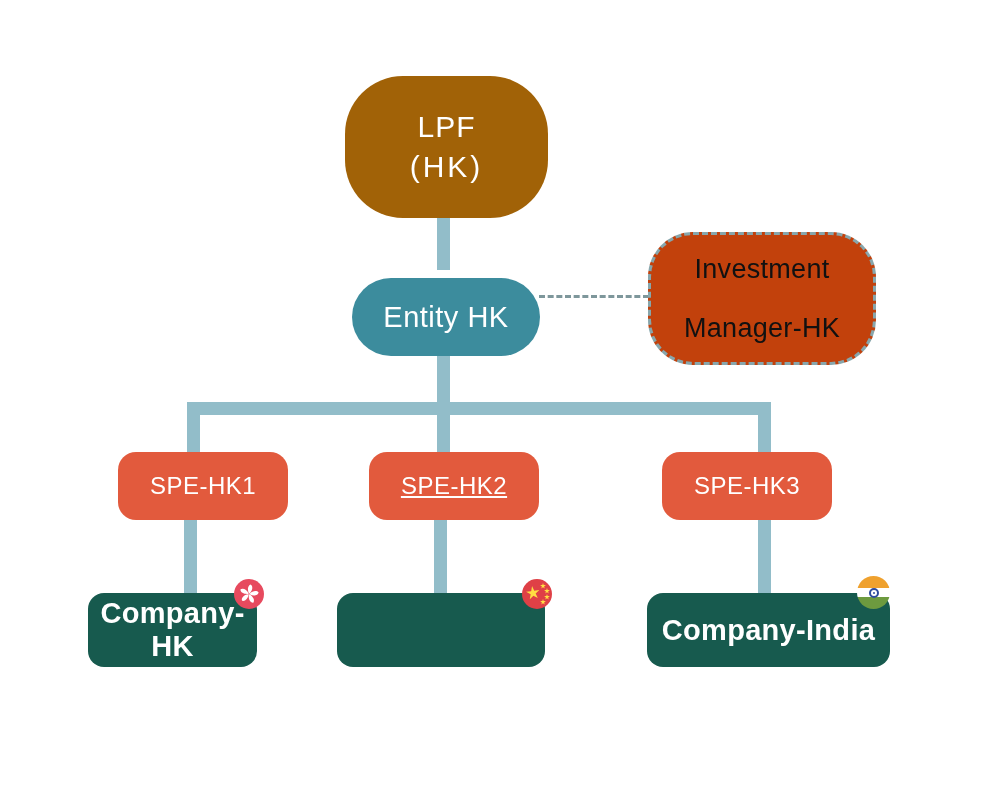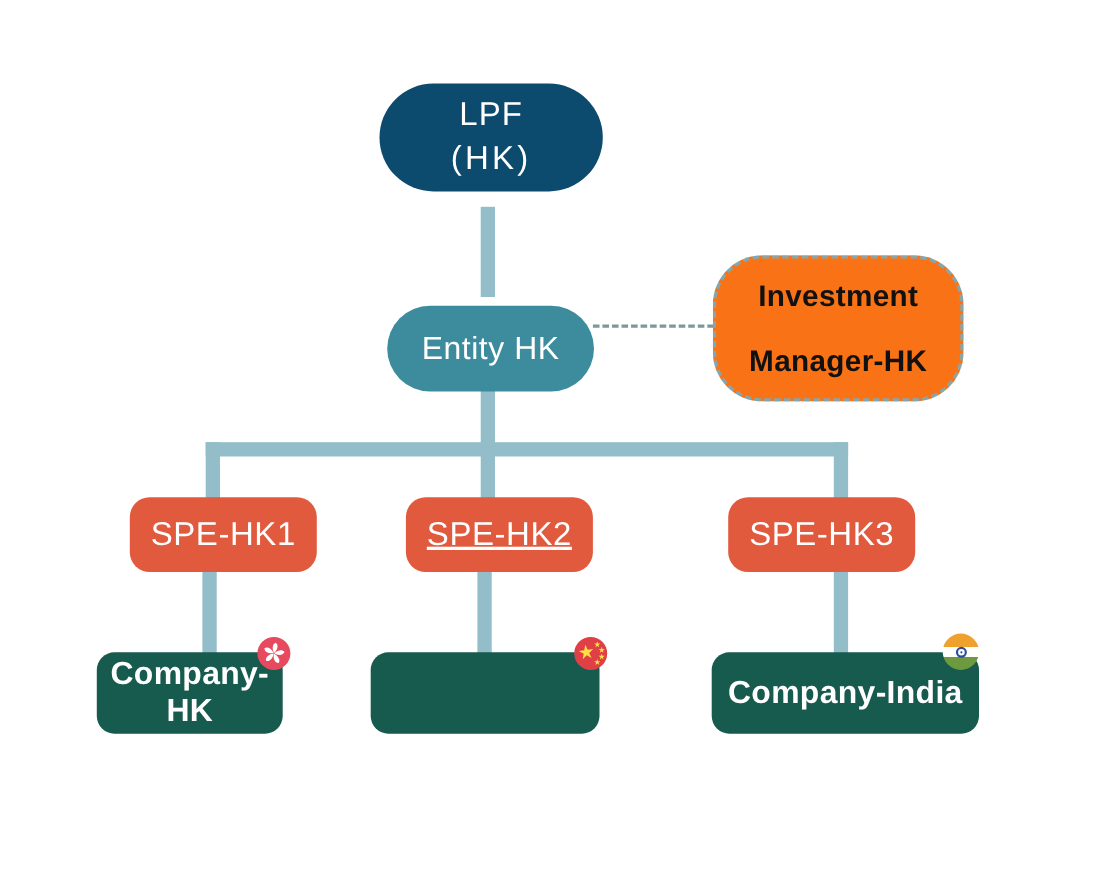--- a/index.html
+++ b/index.html
@@ -21,37 +21,37 @@
     position:absolute;left:539px;top:295px;width:110px;height:0;
     border-top:3px dashed #7E979B;background:none;z-index:1;
   }
   
   .node{
     position:absolute;z-index:2;display:flex;flex-direction:column;
     align-items:center;justify-content:center;text-align:center;
     box-sizing:border-box;
   }
   .node-lpf{
-    left:345px;top:76px;width:203px;height:98px;background:#0c4a6e;
+    left:345px;top:76px;width:203px;height:142px;background:#a16207;
     border-radius:58px;color:#fff;font-size:30px;font-weight:500;line-height:1.32;
     letter-spacing:1px;
   }
   .node-lpf .paren-line{letter-spacing:3px;}
   .node-entity{
     left:352px;top:262px;width:188px;height:78px;background:#3C8C9D;
     border-radius:39px;color:#fff;font-size:29px;font-weight:500;letter-spacing:0.5px;margin-top:16px;
   }
   .node-im{
-    left:648px;top:232px;width:228px;height:133px;background:#f97316;
+    left:648px;top:232px;width:228px;height:133px;background:#c2410c;
     border:3px dashed #87A6AC;border-radius:45px;color:#111111;
-    font-size:27px;font-weight:700;line-height:1.35;letter-spacing:0.3px;gap:23px;
+    font-size:27px;font-weight:400;line-height:1.35;letter-spacing:0.3px;gap:23px;
   }
   .node-spe{
     width:170px;height:68px;background:#E25A3D;border-radius:18px;
-    color:#fff;font-size:30px;font-weight:500;letter-spacing:0.5px;top:452px;
+    color:#fff;font-size:24px;font-weight:500;letter-spacing:0.5px;top:452px;
   }
   .node-spe1{left:118px;}
   .node-spe2{left:369px;text-decoration:underline;}
   .node-spe3{left:662px;}
   .node-company{
     height:74px;background:#175A4E;border-radius:16px;top:593px;
     color:#fff;font-size:29px;font-weight:600;letter-spacing:0.3px;
   }
   .node-co-hk{left:88px;width:169px;}
   .node-co-prc{left:337px;width:208px;}

